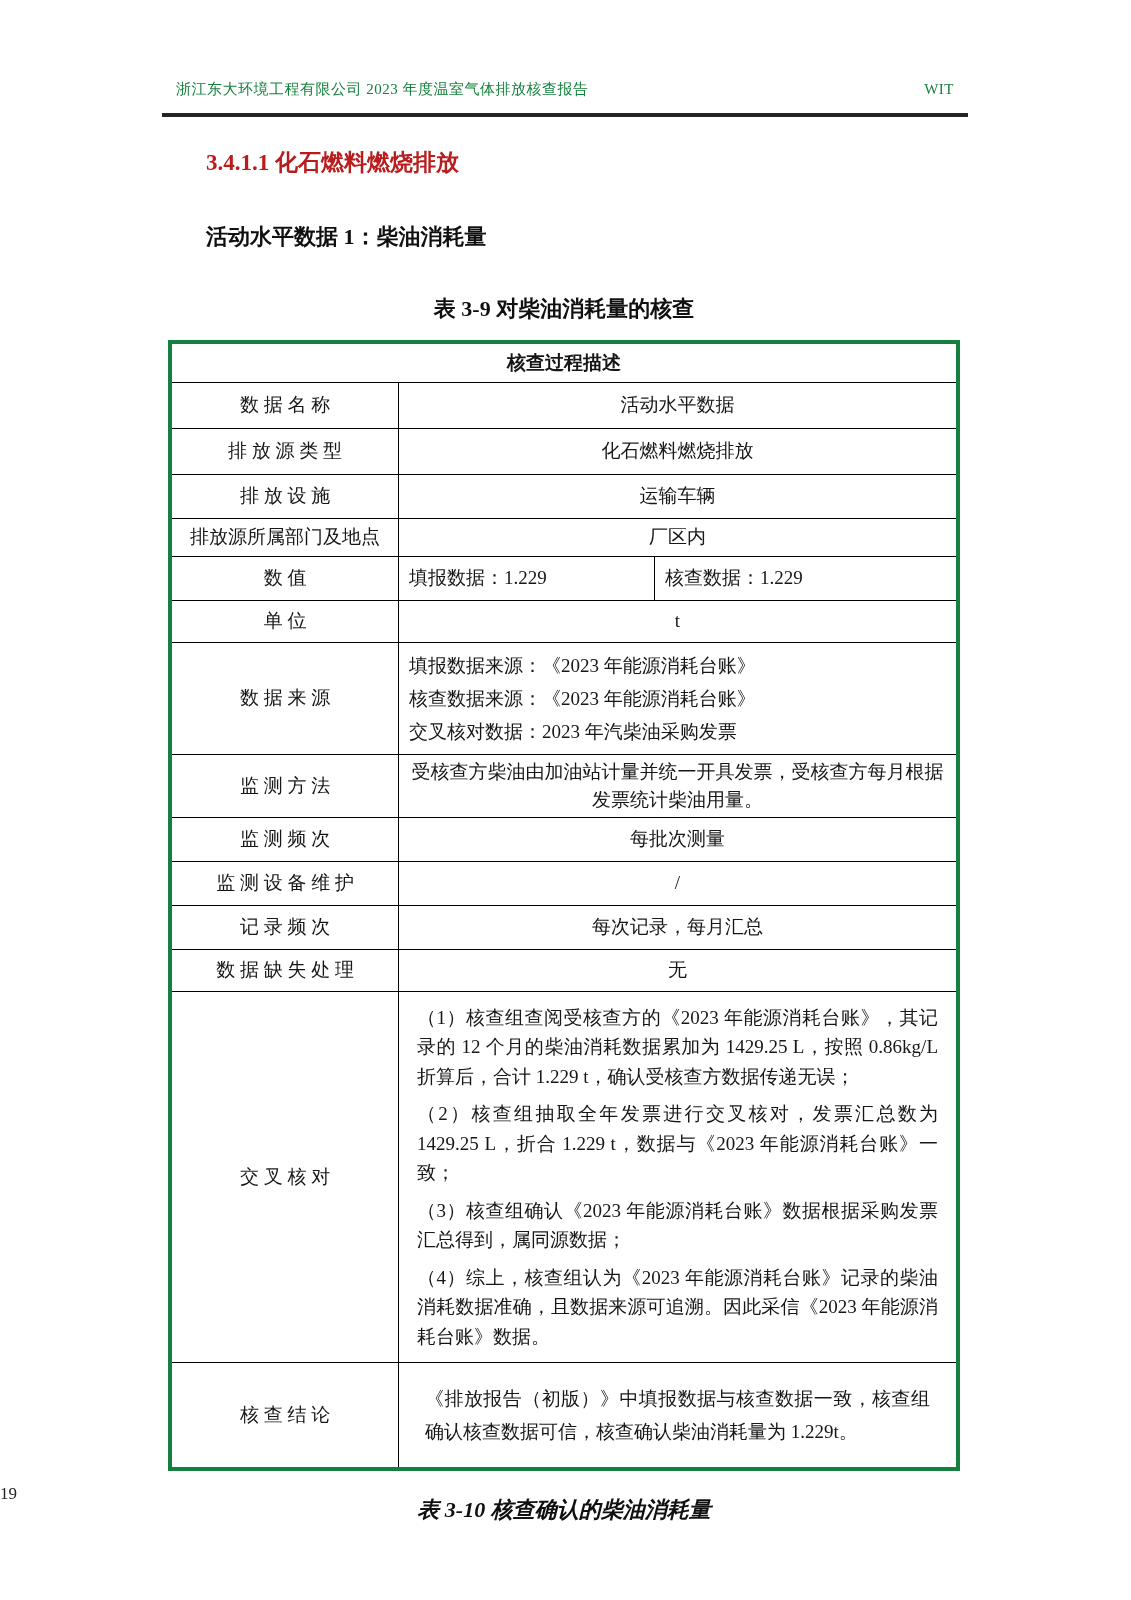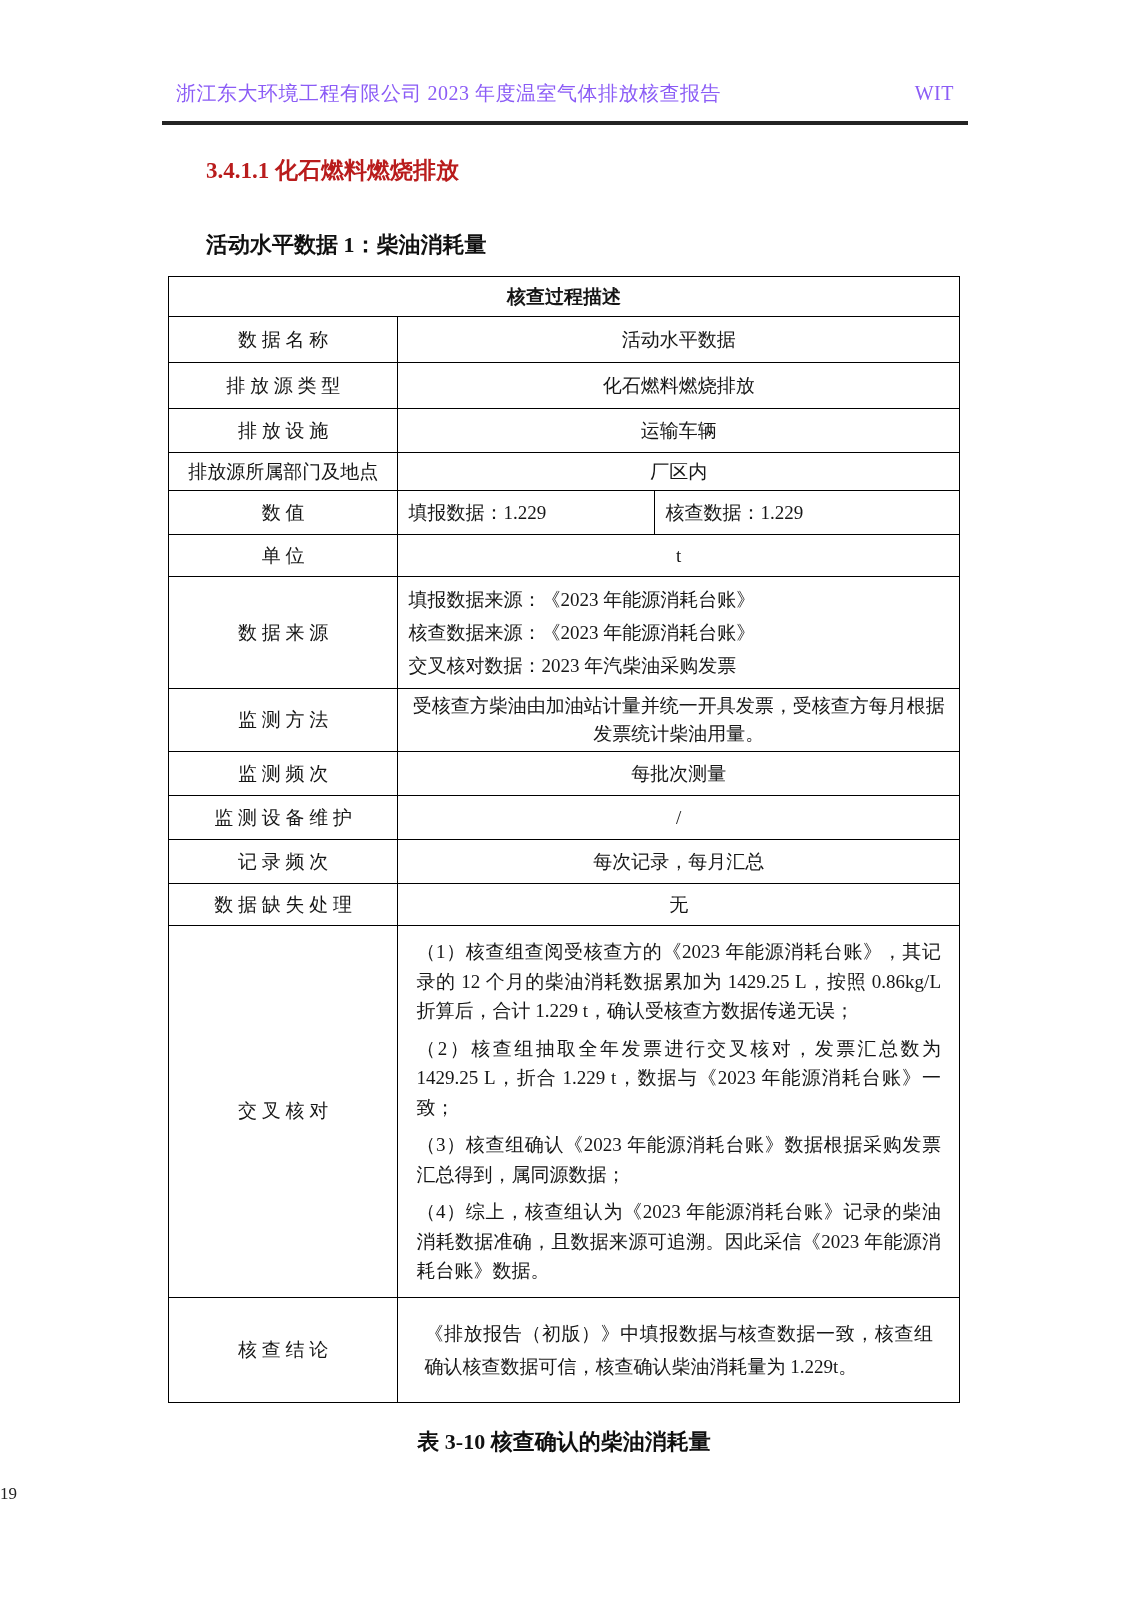--- a/index.html
+++ b/index.html
@@ -9,37 +9,37 @@
     width:1131px; height:1600px;
     background:#ffffff;
     color:#1c1c1c;
     font-family:"Liberation Serif","DejaVu Serif",serif;
     overflow:hidden;
   }
   .content { padding:80px 171px 0 168px; }
 
   .doc-header {
     display:flex; justify-content:space-between; align-items:baseline;
-    font-size:20px; letter-spacing:0.5px; color:#8b5cf6;
+    font-size:15px; letter-spacing:0.5px; color:#15803d;
     padding:0 6px 0 8px;
   }
   .header-rule { border-bottom:4px solid #242424; margin:14px -8px 0 -6px; }
 
   .sec-heading  { font-size:23px; font-weight:bold; margin:30px 0 0 38px; color:#b91c1c; }
   .sub-heading  { font-size:22px; font-weight:bold; margin:44px 0 0 38px; color:#101010; }
   .tbl-caption  { font-size:22px; font-weight:bold; text-align:center; margin-top:42px; color:#101010; }
-  .tbl-caption.after { margin-top:24px; }
+  .tbl-caption.after { margin-top:24px;font-style:italic; }
 
   table.vtable {
     width:100%;
     border-collapse:collapse;
     margin-top:16px;
     font-size:19px;
     color:#161616;
-    border:1px solid #15803d;
+    border:4px solid #15803d;
   }
   table.vtable td {
     border:1px solid #000;
     padding:3px 10px;
     vertical-align:middle;
   }
   td.thead { font-weight:bold; text-align:center; height:40px; }
   td.lbl   { text-align:center; }
   td.cen   { text-align:center; }
   td.lft   { text-align:left; padding-left:14px; }
@@ -68,20 +68,21 @@
   <div class="content">
 
     <div class="doc-header">
       <span>浙江东大环境工程有限公司 2023 年度温室气体排放核查报告</span>
       <span>WIT</span>
     </div>
     <div class="header-rule"></div>
 
     <div class="sec-heading">3.4.1.1 化石燃料燃烧排放</div>
     <div class="sub-heading">活动水平数据 1：柴油消耗量</div>
+    <div class="tbl-caption">表 3-9 对柴油消耗量的核查</div>
 
     <table class="vtable">
       <colgroup>
         <col style="width:29%">
         <col style="width:32.5%">
         <col style="width:38.5%">
       </colgroup>
       <tbody>
         <tr>
           <td colspan="3" class="thead">核查过程描述</td>

